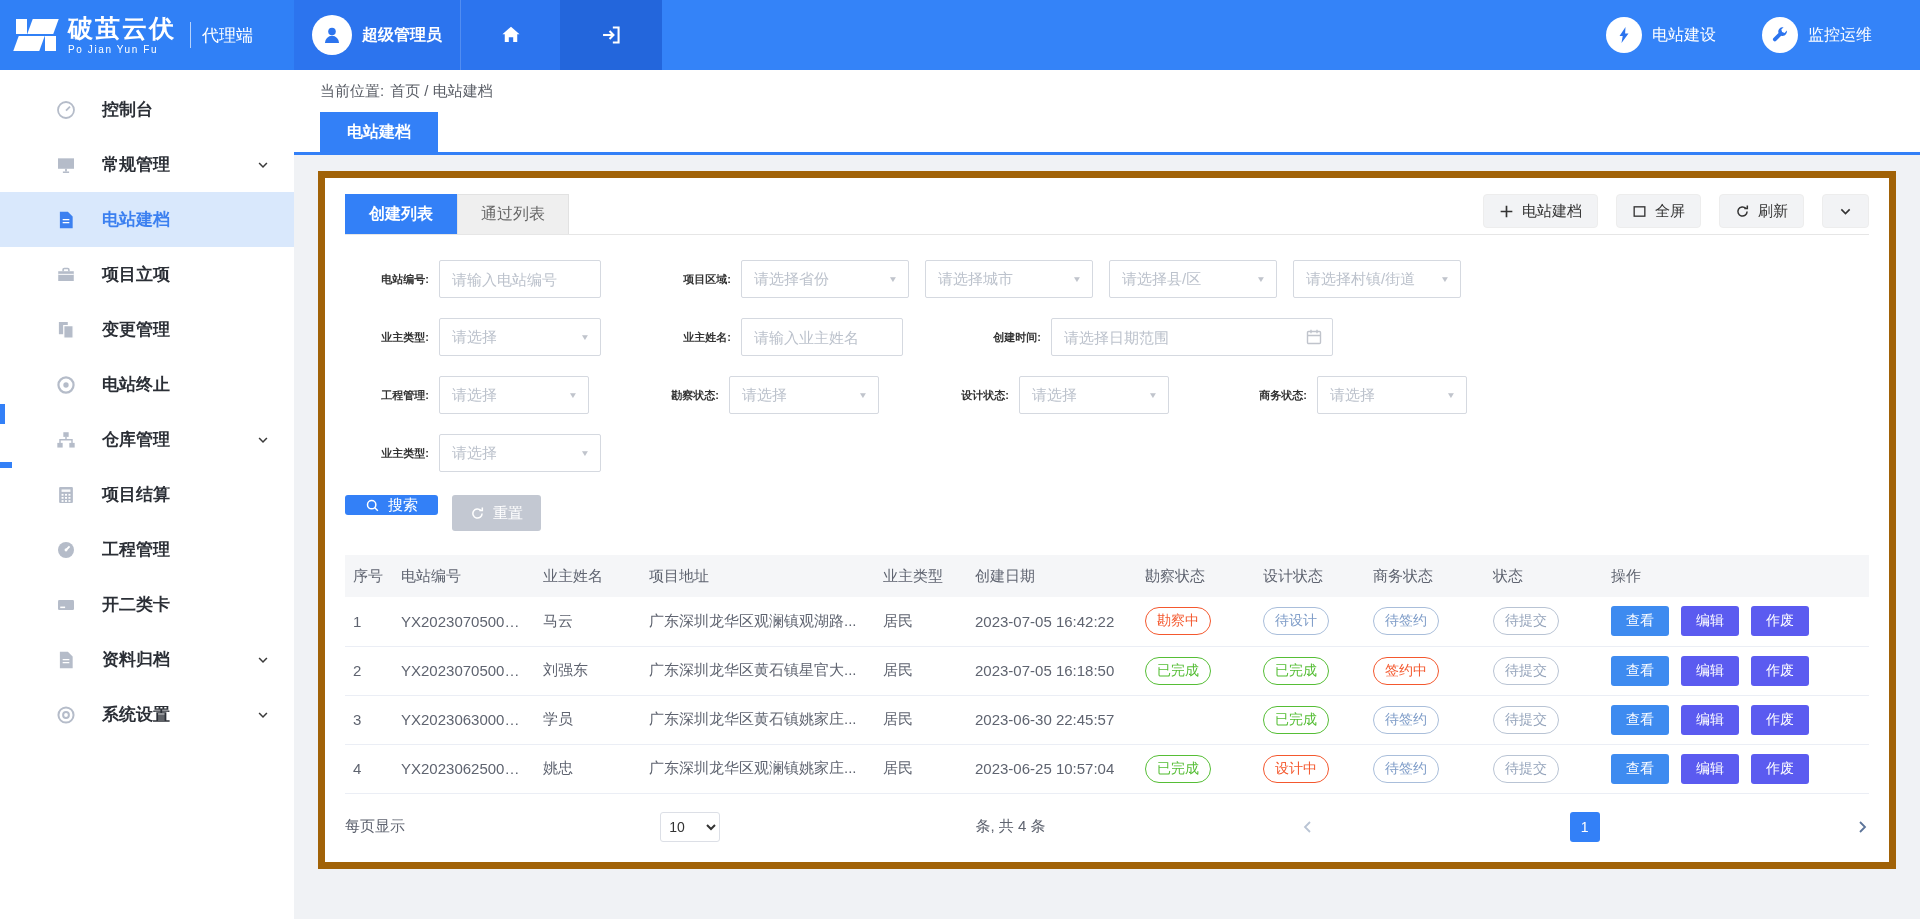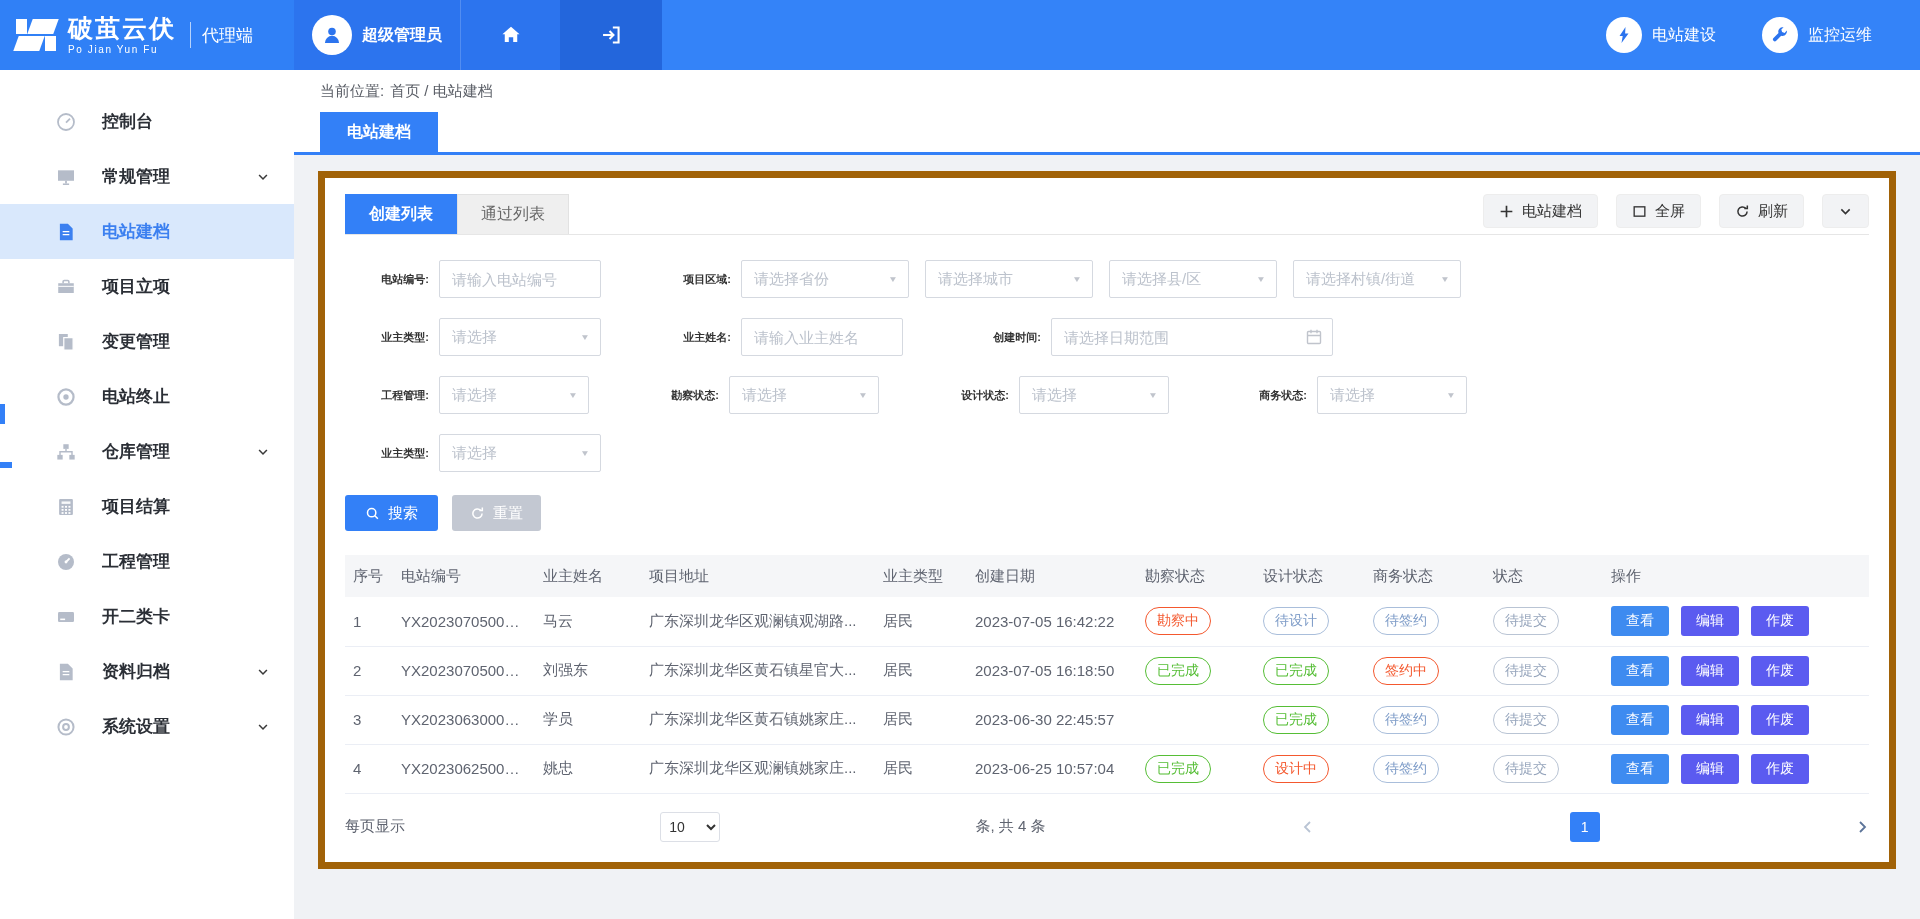--- a/index.html
+++ b/index.html
@@ -25,21 +25,21 @@
   .user-seg{left:294px;width:166px;background:#2C74EE;gap:10px}
   .avatar{width:40px;height:40px;background:#fff;border-radius:50%;display:flex;align-items:center;justify-content:center;color:#2C74EE}
   .username{font-size:16px;font-weight:700}
   .home-seg{left:460px;width:100px;background:#2C74EE;border-left:1px solid rgba(255,255,255,.18)}
   .logout-seg{left:560px;width:102px;background:#2366DC}
   .topbar-right{position:absolute;right:48px;top:0;height:70px;display:flex;gap:46px;align-items:center}
   .tr-item{display:flex;align-items:center;gap:10px;font-size:16px;cursor:pointer}
   .tr-circle{width:36px;height:36px;background:#fff;border-radius:50%;display:flex;align-items:center;justify-content:center;color:#2C74EE}
 
   
-  .sidebar{position:absolute;left:0;top:70px;bottom:0;width:294px;background:#fff;z-index:4;padding-top:24px}
+  .sidebar{position:absolute;left:0;top:70px;bottom:0;width:294px;background:#fff;z-index:4;padding-top:12px}
   .side-item{height:55px;display:flex;align-items:center;padding:0 24px 0 56px;cursor:pointer}
   .side-icon{width:22px;height:22px;color:#B5BCC9;margin-right:24px;flex:none;display:flex;align-items:center}
   .side-label{font-size:17px;font-weight:700;color:#2B2F36;white-space:nowrap}
   .side-item.active{background:#D9E8FC}
   .side-item.active .side-icon,.side-item.active .side-label{color:#3C80F0}
   .side-chevron{margin-left:auto;color:#3a3a3a;display:flex}
   .edge-mark-1{position:absolute;left:0;top:404px;width:5px;height:20px;background:var(--primary);z-index:6}
   .edge-mark-2{position:absolute;left:0;top:462px;width:12px;height:6px;background:var(--primary);z-index:6}
 
   
@@ -70,21 +70,21 @@
   .w280{width:282px;padding-right:38px}
   .fselect{height:38px;border:1px solid #D5D9E0;border-radius:2px;display:flex;align-items:center;justify-content:space-between;padding:0 10px 0 12px;background:#fff;cursor:pointer}
   .fselect .ph{font-size:15px;color:#BCC2CC;white-space:nowrap}
   .caret{font-size:10px;color:#C0C4CC;transform:scaleY(.85)}
   .w150{width:150px}
   .w168{width:168px}
   .region-selects{display:flex;gap:16px}
   .date-wrap{position:relative;display:flex;align-items:center}
   .cal-icon{position:absolute;right:10px;color:#C0C4CC;display:flex}
   .btnrow{display:flex;gap:14px;margin-top:22px}
-  .btn-search{height:36px;padding:0 20px;background:var(--primary);color:#fff;border:none;border-radius:3px;display:flex;align-items:center;gap:8px;font-size:15px;cursor:pointer}
+  .btn-search{height:20px;padding:0 20px;background:var(--primary);color:#fff;border:none;border-radius:3px;display:flex;align-items:center;gap:8px;font-size:15px;cursor:pointer}
   .btn-reset{height:36px;padding:0 18px;background:#C3C8D2;color:#fff;border:none;border-radius:3px;display:flex;align-items:center;gap:8px;font-size:15px;cursor:pointer}
 
   
   table.station{width:100%;border-collapse:collapse;margin-top:24px;table-layout:fixed}
   table.station th{background:#F5F6F8;height:42px;font-size:15px;color:#5F6470;font-weight:400;text-align:left;padding:0 8px;white-space:nowrap}
   table.station td{height:49px;border-bottom:1px solid #EBEEF5;font-size:15px;color:#5F6470;padding:0 8px;white-space:nowrap;overflow:hidden;text-overflow:ellipsis}
   .badge{display:inline-block;min-width:66px;text-align:center;padding:4px 10px;border-radius:14px;font-size:14px;border:1px solid;background:#fff}
   .b-active{color:var(--badge-active);border-color:var(--badge-active)}
   .b-done{color:var(--badge-done);border-color:var(--badge-done)}
   .b-pending{color:var(--badge-pending);border-color:#A9BEDB}

